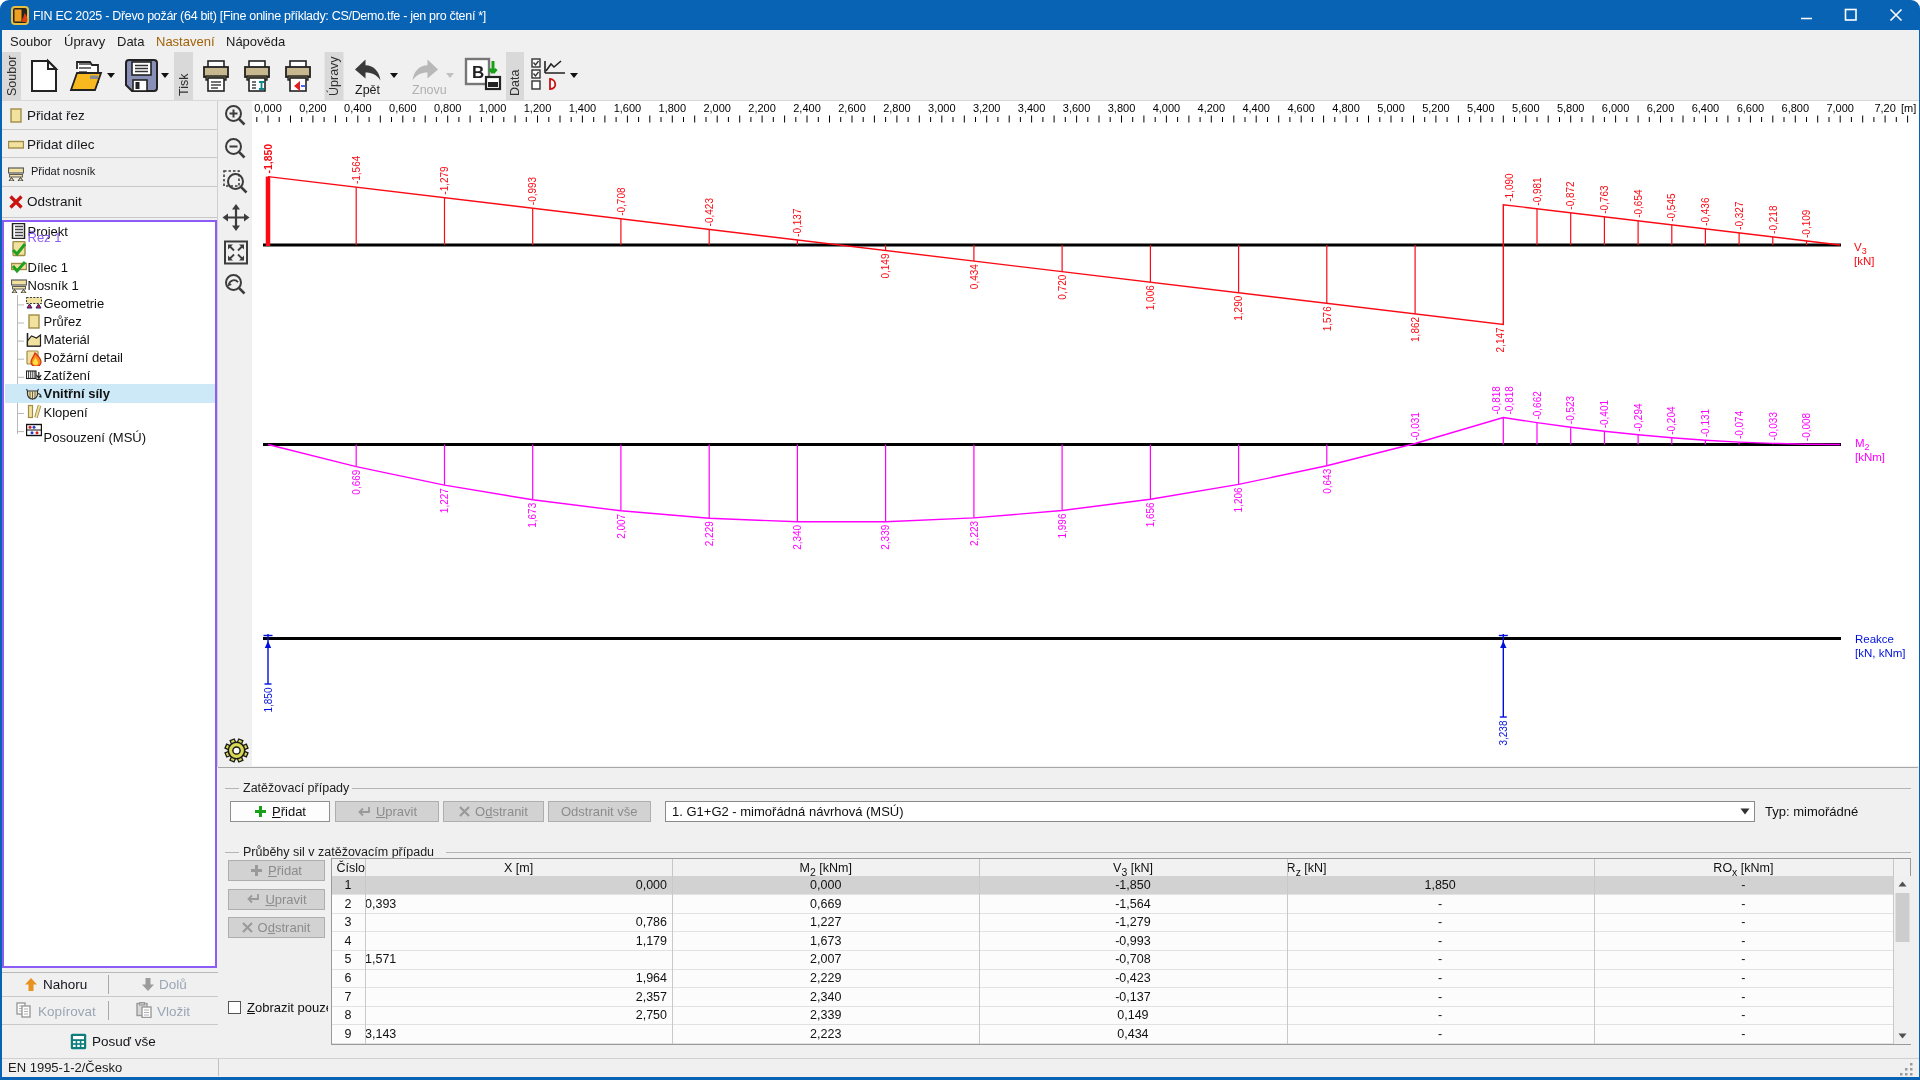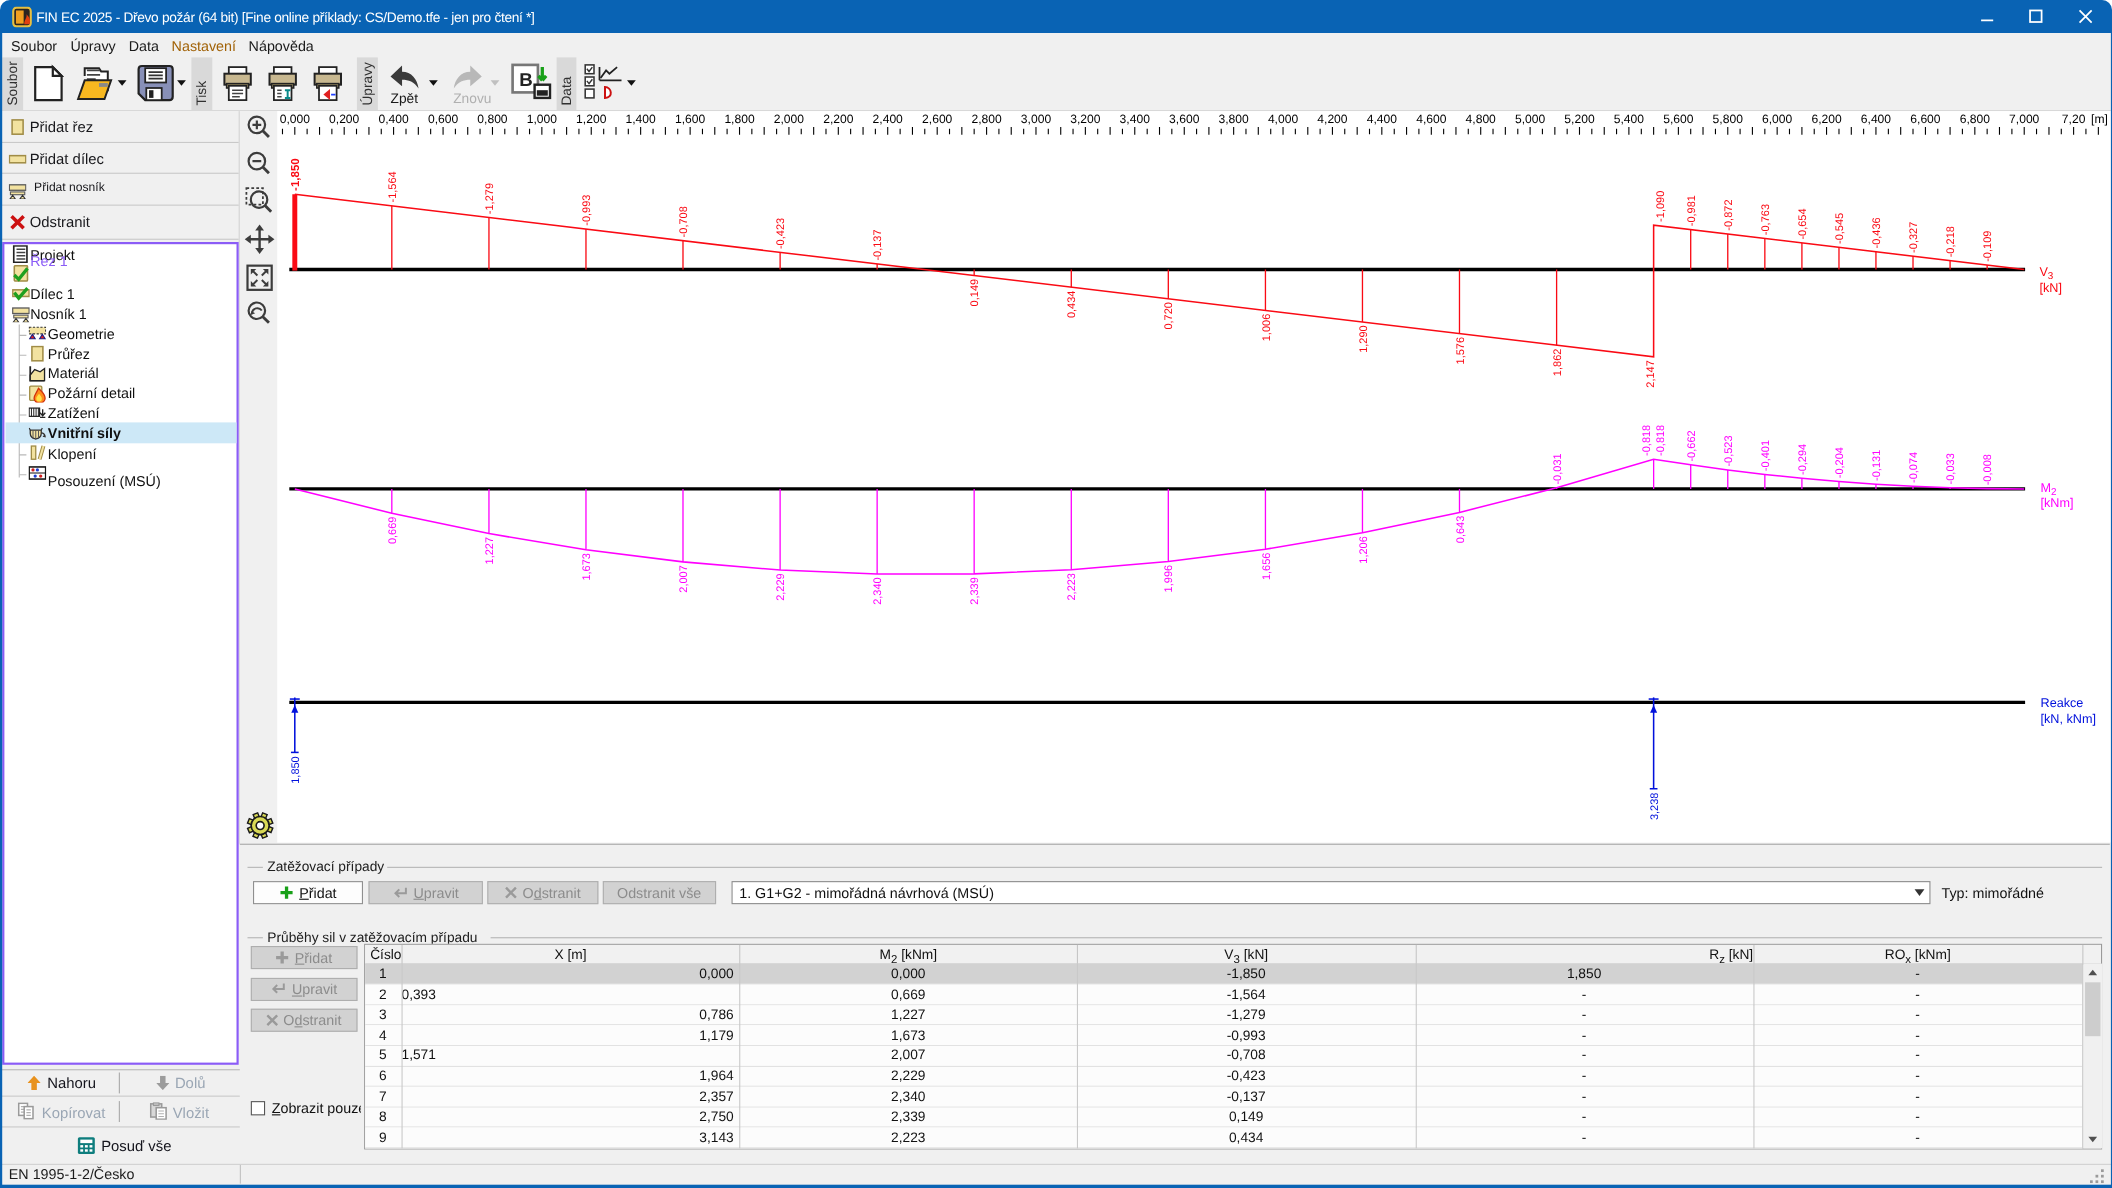--- a/index.html
+++ b/index.html
@@ -682,21 +682,21 @@
       <span>O<span style="text-decoration:underline">d</span>stranit</span>
     </div>
 <div class="abs" style="left:228px;top:1001px;width:13px;height:13px;background:#fff;border:1px solid #555;box-sizing:border-box"></div>
 <div class="abs" style="left:247px;top:1000px;width:81px;overflow:hidden;font-size:13px;color:#101010;white-space:nowrap"><span style="text-decoration:underline">Z</span>obrazit pouze</div>
 <div style="position:absolute;left:331px;top:858px;width:1580px;height:187px;background:#fff;border:1px solid #9a9a9a;box-sizing:border-box"></div>
 <div style="position:absolute;left:332px;top:859px;width:1578px;height:17.5px;background:#f1f1f1;border-bottom:1px solid #c0c0c0;box-sizing:border-box"></div>
 <div style="position:absolute;left:331px;top:860.5px;width:34px;text-align:right;font-size:12.5px;color:#111">Číslo</div>
 <div style="position:absolute;left:365px;top:860.5px;width:307.20000000000005px;text-align:center;font-size:12.5px;color:#111">X [m]</div>
 <div style="position:absolute;left:672.2px;top:860.5px;width:307.19999999999993px;text-align:center;font-size:12.5px;color:#111">M<sub>2</sub> [kNm]</div>
 <div style="position:absolute;left:979.4px;top:860.5px;width:307.19999999999993px;text-align:center;font-size:12.5px;color:#111">V<sub>3</sub> [kN]</div>
-<div style="position:absolute;left:1286.6px;top:860.5px;width:307.20000000000005px;text-align:right;font-size:12.5px;color:#111">R<sub>z</sub> [kN]</div>
+<div style="position:absolute;left:1286.6px;top:860.5px;width:307.20000000000005px;text-align:left;font-size:12.5px;color:#111">R<sub>z</sub> [kN]</div>
 <div style="position:absolute;left:1593.8px;top:860.5px;width:299.20000000000005px;text-align:center;font-size:12.5px;color:#111">RO<sub>x</sub> [kNm]</div>
 <div style="position:absolute;left:365.0px;top:859px;width:1px;height:185px;background:#c6c6c6"></div>
 <div style="position:absolute;left:672.2px;top:859px;width:1px;height:185px;background:#c6c6c6"></div>
 <div style="position:absolute;left:979.4px;top:859px;width:1px;height:185px;background:#c6c6c6"></div>
 <div style="position:absolute;left:1286.6px;top:859px;width:1px;height:185px;background:#c6c6c6"></div>
 <div style="position:absolute;left:1593.8px;top:859px;width:1px;height:185px;background:#c6c6c6"></div>
 <div style="position:absolute;left:1893px;top:859px;width:1px;height:185px;background:#c6c6c6"></div>
 <div style="position:absolute;left:332px;top:876.4px;width:1561px;height:18.62px;background:#d2d2d2;border-bottom:1px solid #e2e2e2;box-sizing:border-box"></div>
 <div style="position:absolute;left:331px;top:877.9px;width:34px;text-align:center;font-size:12.5px;color:#111">1</div>
 <div style="position:absolute;left:365px;top:877.9px;width:302px;text-align:right;font-size:12.5px;color:#111">0,000</div>
@@ -748,21 +748,21 @@
 <div style="position:absolute;left:1593.8px;top:989.6px;width:299px;text-align:center;font-size:12.5px;color:#111">-</div>
 <div style="position:absolute;left:332px;top:1006.7px;width:1561px;height:18.62px;background:#fcfcfc;border-bottom:1px solid #e2e2e2;box-sizing:border-box"></div>
 <div style="position:absolute;left:331px;top:1008.2px;width:34px;text-align:center;font-size:12.5px;color:#111">8</div>
 <div style="position:absolute;left:365px;top:1008.2px;width:302px;text-align:right;font-size:12.5px;color:#111">2,750</div>
 <div style="position:absolute;left:672.2px;top:1008.2px;width:307px;text-align:center;font-size:12.5px;color:#111">2,339</div>
 <div style="position:absolute;left:979.4px;top:1008.2px;width:307px;text-align:center;font-size:12.5px;color:#111">0,149</div>
 <div style="position:absolute;left:1286.6px;top:1008.2px;width:307px;text-align:center;font-size:12.5px;color:#111">-</div>
 <div style="position:absolute;left:1593.8px;top:1008.2px;width:299px;text-align:center;font-size:12.5px;color:#111">-</div>
 <div style="position:absolute;left:332px;top:1025.4px;width:1561px;height:18.62px;background:#fcfcfc;border-bottom:1px solid #e2e2e2;box-sizing:border-box"></div>
 <div style="position:absolute;left:331px;top:1026.9px;width:34px;text-align:center;font-size:12.5px;color:#111">9</div>
-<div style="position:absolute;left:365px;top:1026.9px;width:302px;text-align:right;font-size:12.5px;color:#111">3,143</div>
+<div style="position:absolute;left:365px;top:1026.9px;width:302px;font-size:12.5px;color:#111">3,143</div>
 <div style="position:absolute;left:672.2px;top:1026.9px;width:307px;text-align:center;font-size:12.5px;color:#111">2,223</div>
 <div style="position:absolute;left:979.4px;top:1026.9px;width:307px;text-align:center;font-size:12.5px;color:#111">0,434</div>
 <div style="position:absolute;left:1286.6px;top:1026.9px;width:307px;text-align:center;font-size:12.5px;color:#111">-</div>
 <div style="position:absolute;left:1593.8px;top:1026.9px;width:299px;text-align:center;font-size:12.5px;color:#111">-</div>
 <div style="position:absolute;left:365.0px;top:876px;width:1px;height:168px;background:#c9c9c9"></div>
 <div style="position:absolute;left:672.2px;top:876px;width:1px;height:168px;background:#c9c9c9"></div>
 <div style="position:absolute;left:979.4px;top:876px;width:1px;height:168px;background:#c9c9c9"></div>
 <div style="position:absolute;left:1286.6px;top:876px;width:1px;height:168px;background:#c9c9c9"></div>
 <div style="position:absolute;left:1593.8px;top:876px;width:1px;height:168px;background:#c9c9c9"></div>
 <div style="position:absolute;left:1893px;top:876px;width:1px;height:168px;background:#c9c9c9"></div>

